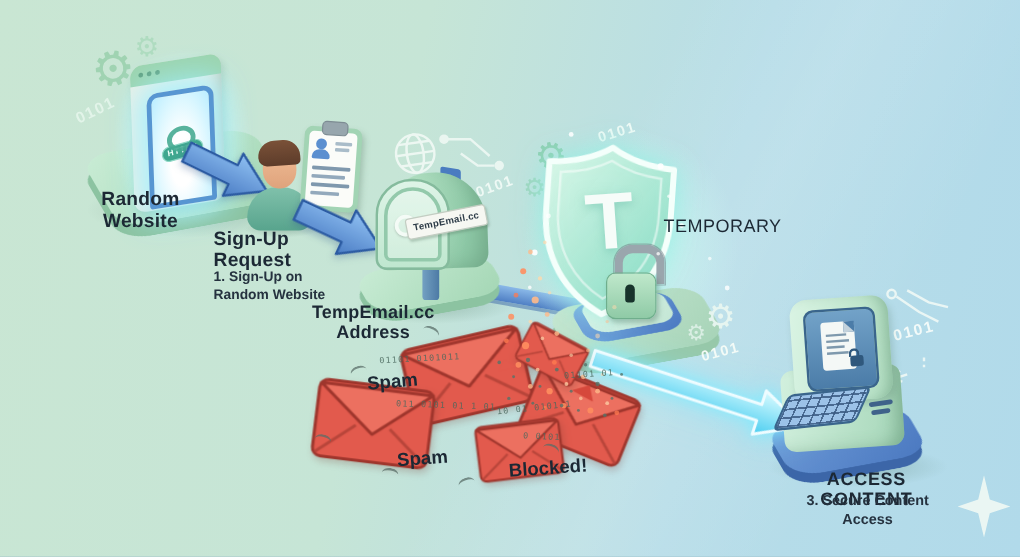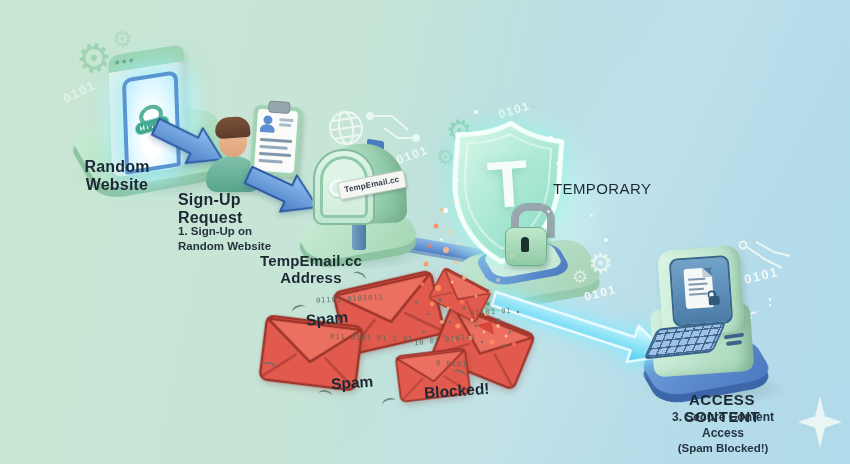--- a/index.html
+++ b/index.html
@@ -373,19 +373,18 @@
       <path d="M30 4 L30 12" stroke-dasharray="3 3"></path>
         <path d="M16 18 L4 22 M4 22 L10 15 M4 22 L12 24"></path>
     </g>
   </svg>
 
   <div class="lbl center" style="left:722px;top:391px;">
     <span class="ln" style="font-weight:800;font-size:15px;letter-spacing:.6px;">ACCESS CONTENT</span>
   </div>
   <div class="lbl center caption" style="left:723px;top:410px;">
     <span class="ln" style="font-size:12px;">3. Secure Content Access</span>
-    <span class="ln" style="font-size:11.5px;">(Spam Blocked!)</span>
   </div>
 
   <div class="abs" style="left:798px;top:396px;width:44px;height:52px;background:#edf8f3;opacity:.95;z-index:2;
               clip-path:polygon(50% 0%,61% 39%,100% 50%,61% 61%,50% 100%,39% 61%,0% 50%,39% 39%);"></div>
 
 </div>
 
 </body></html>

